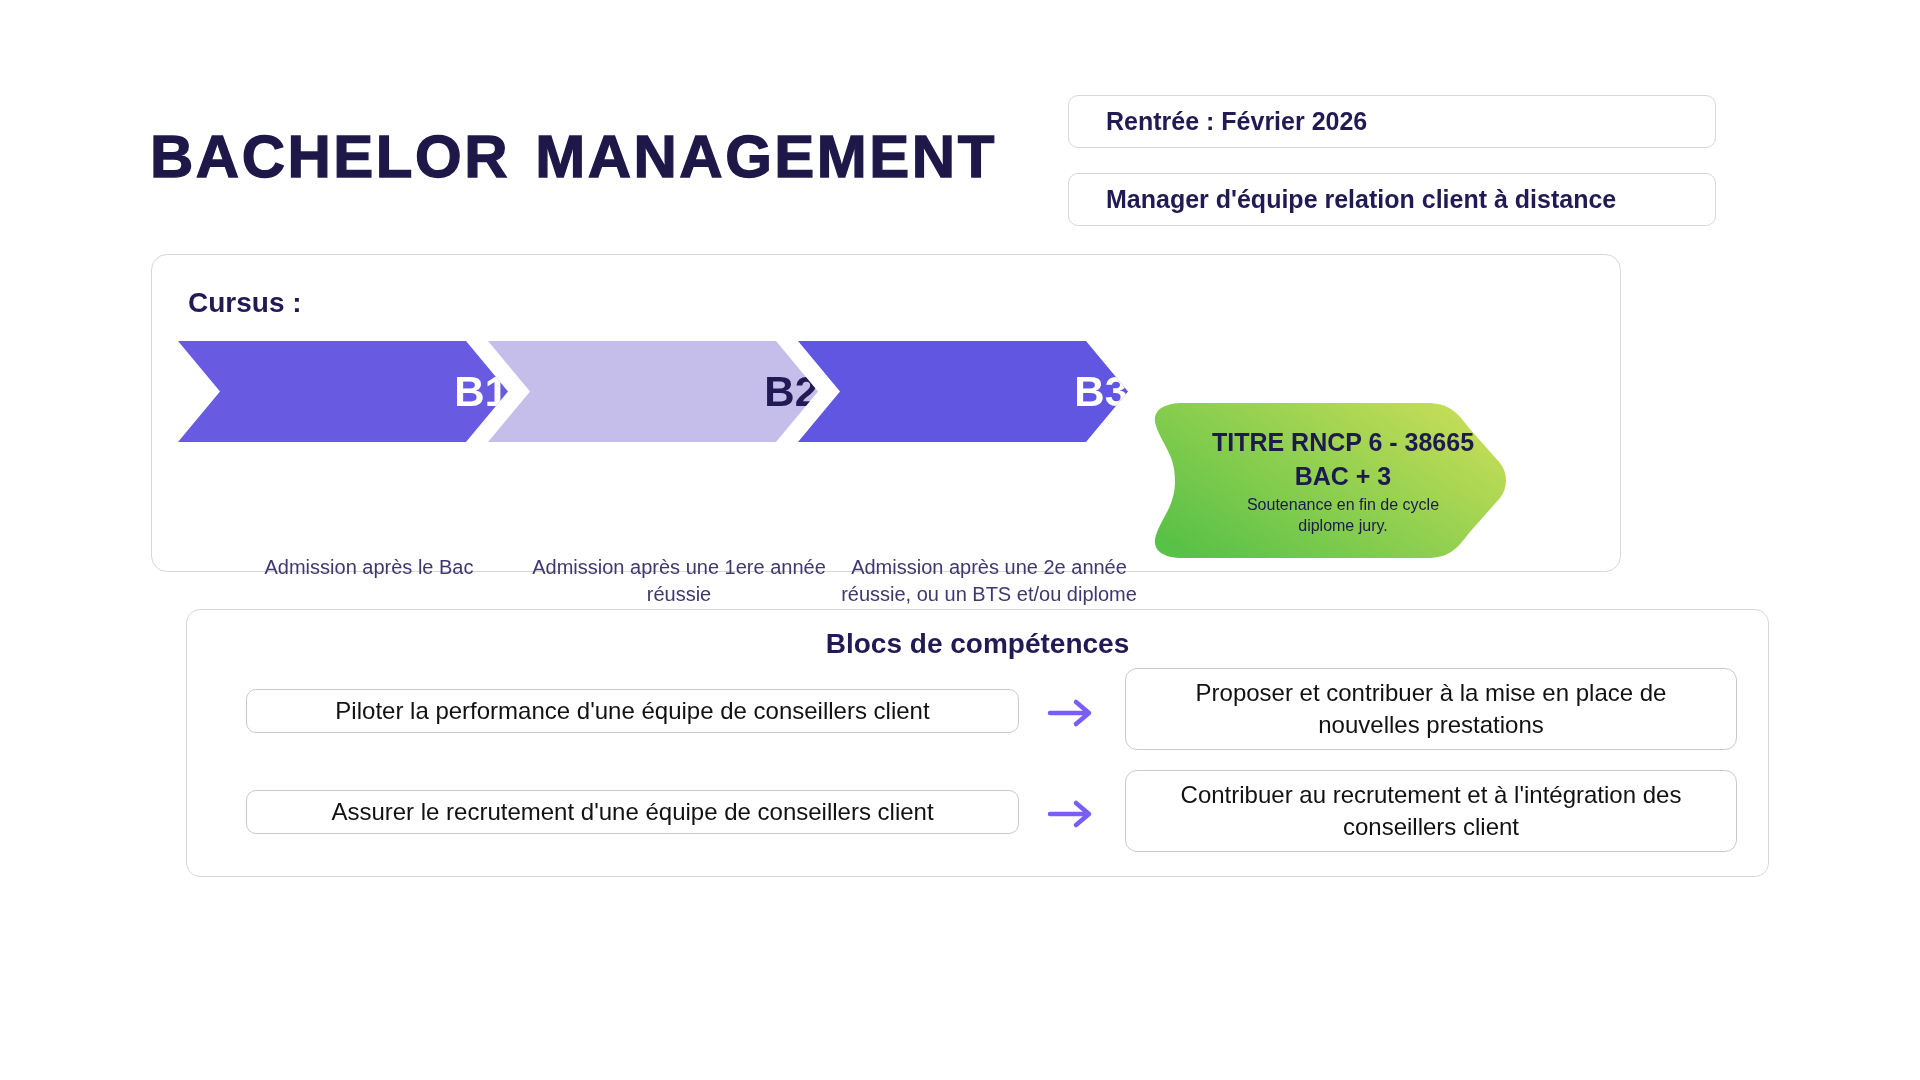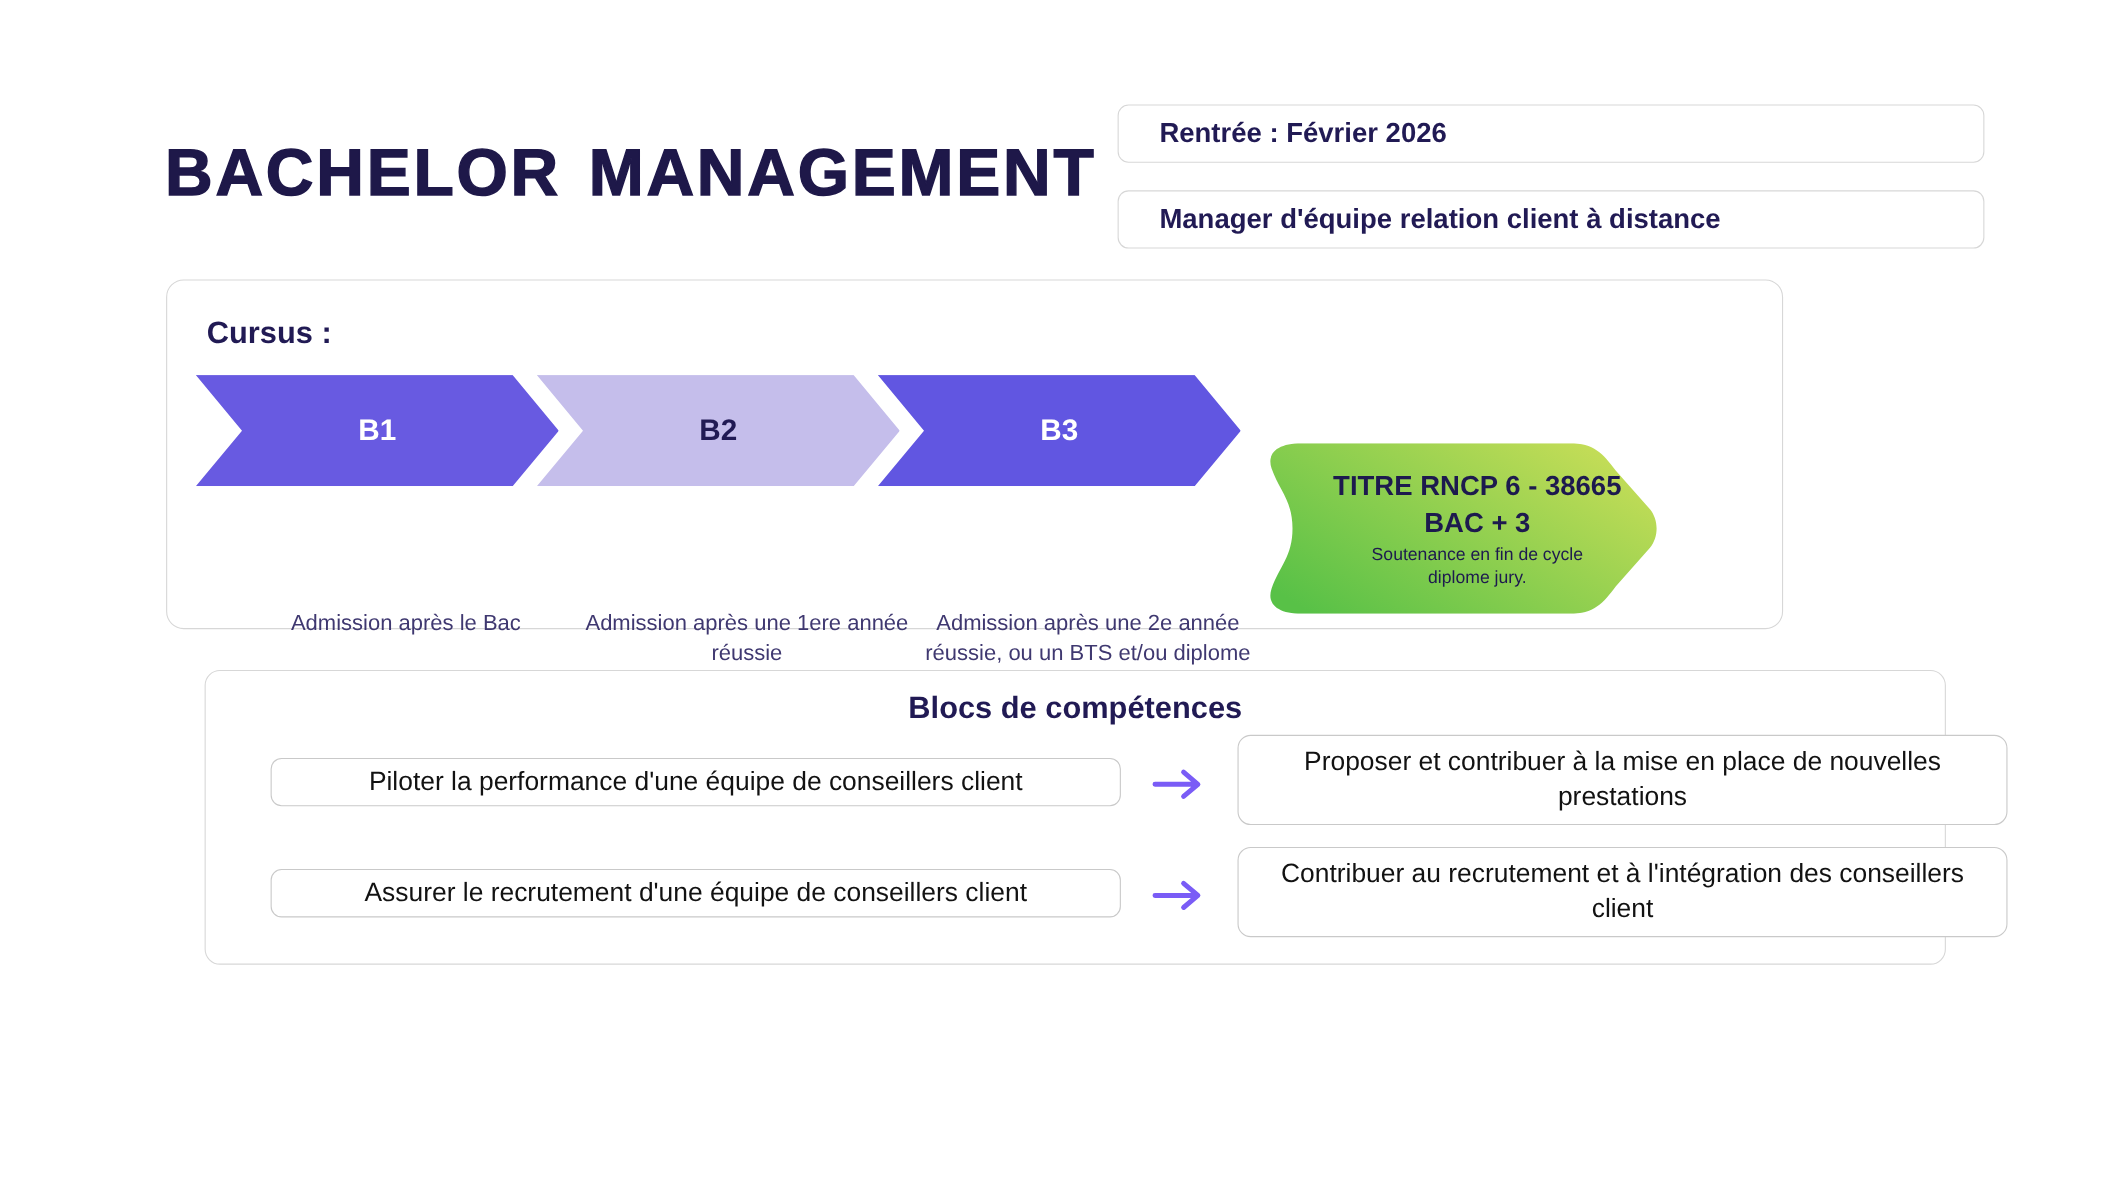--- a/index.html
+++ b/index.html
@@ -20,22 +20,22 @@
     font-size: 60px;
     font-weight: 900;
     letter-spacing: 2.5px;
     word-spacing: 6px;
     color: #1e1849;
     -webkit-text-stroke: 1.3px #1e1849;
     white-space: nowrap;
   }
   .info-box {
     position: absolute;
-    left: 1016px;
-    width: 788px;
+    left: 1068px;
+    width: 648px;
     height: 53px;
     border: 1.6px solid #d7d7d7;
     border-radius: 10px;
     background: #ffffff;
     display: flex;
     align-items: center;
     padding-left: 37px;
     font-size: 25px;
     font-weight: 700;
     color: #211a54;
@@ -63,22 +63,22 @@
     position: absolute;
     left: 26px; top: 86px;
     width: 1450px; height: 101px;
   }
   .chevron {
     position: absolute;
     top: 0; height: 101px; width: 330px;
     clip-path: polygon(0 0, calc(100% - 42px) 0, 100% 50%, calc(100% - 42px) 100%, 0 100%, 42px 50%);
     display: flex;
     align-items: center;
-    justify-content: center;
-    font-size: 27px;
+    justify-content: flex-end;
+    font-size: 42px;
     font-weight: 700;
   }
   .chevron.c1 { left: 0;     background: #685ae1; color: #ffffff; }
   .chevron.c2 { left: 310px; background: #c5beeb; color: #211a54; }
   .chevron.c3 { left: 620px; background: #6156e1; color: #ffffff; }
 
   .outcome-blob {
     position: absolute;
     left: 967px; top: 62px;
     width: 366px; height: 155px;
@@ -157,21 +157,21 @@
   .comp-arrow {
     position: absolute;
     left: 860px;
     width: 48px; height: 32px;
   }
   .comp-arrow.r1 { top: 87px; }
   .comp-arrow.r2 { top: 188px; }
   .comp-right-box {
     position: absolute;
     left: 938px;
-    width: 700px; height: 82px;
+    width: 612px; height: 82px;
     border: 1.6px solid #c9c9c9;
     border-radius: 12px;
     display: flex;
     align-items: center;
     justify-content: center;
     text-align: center;
     font-size: 24px;
     line-height: 1.35;
     color: #121212;
     background: #ffffff;

